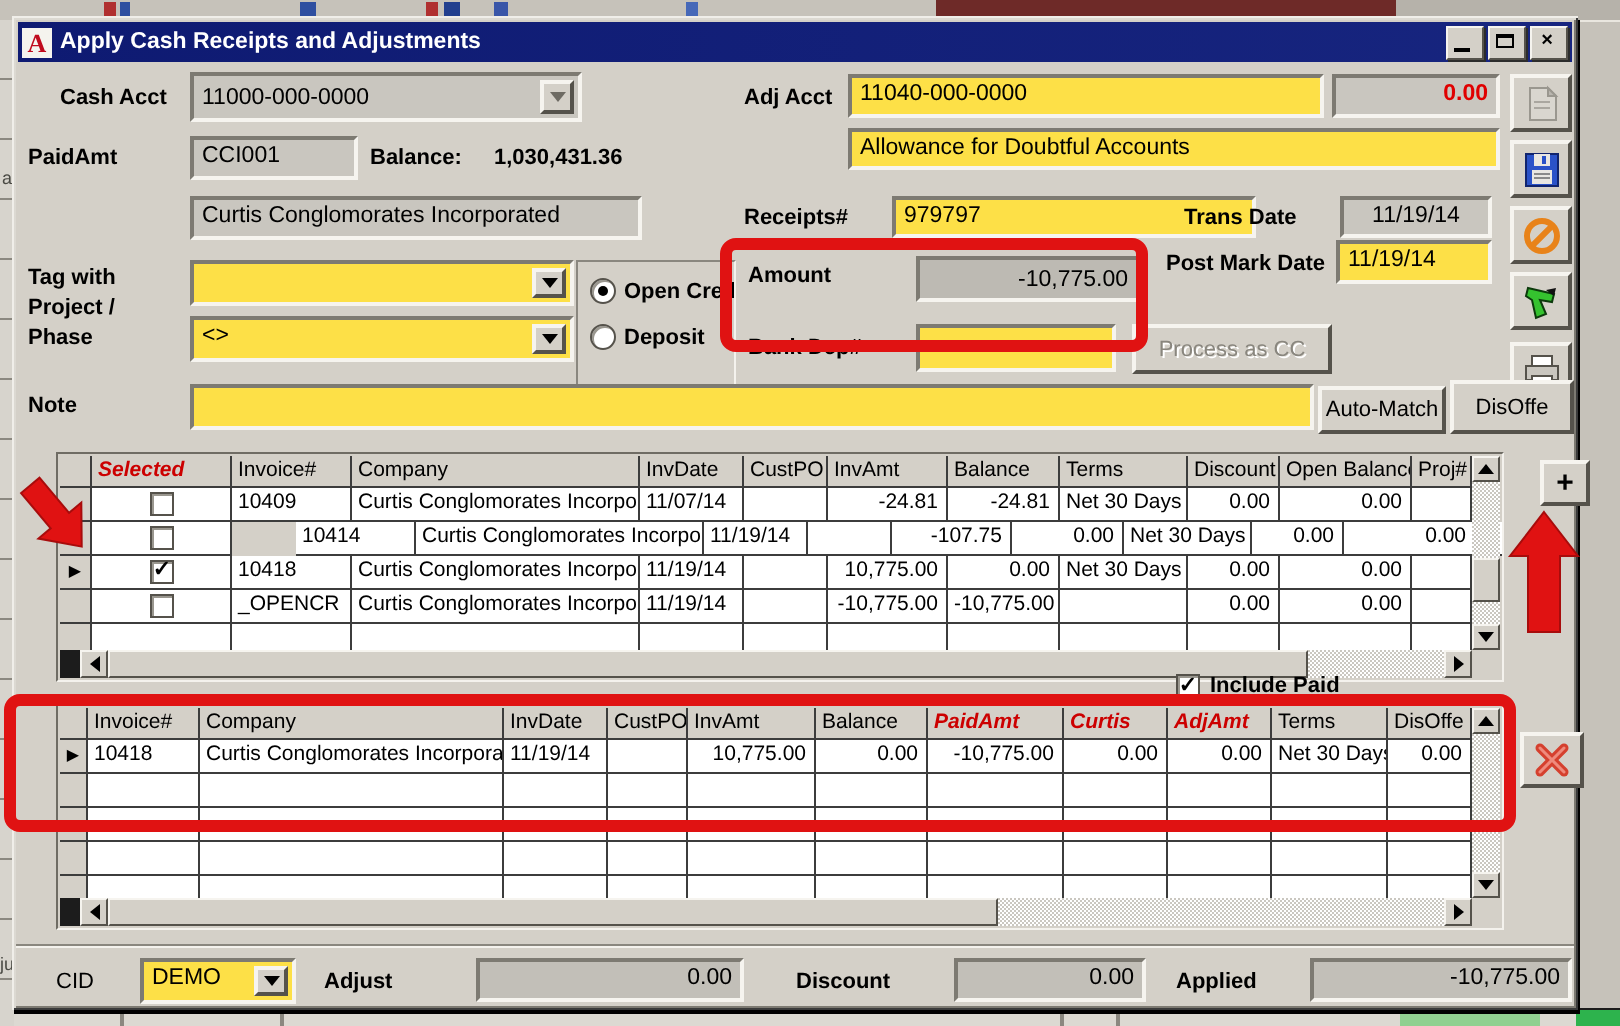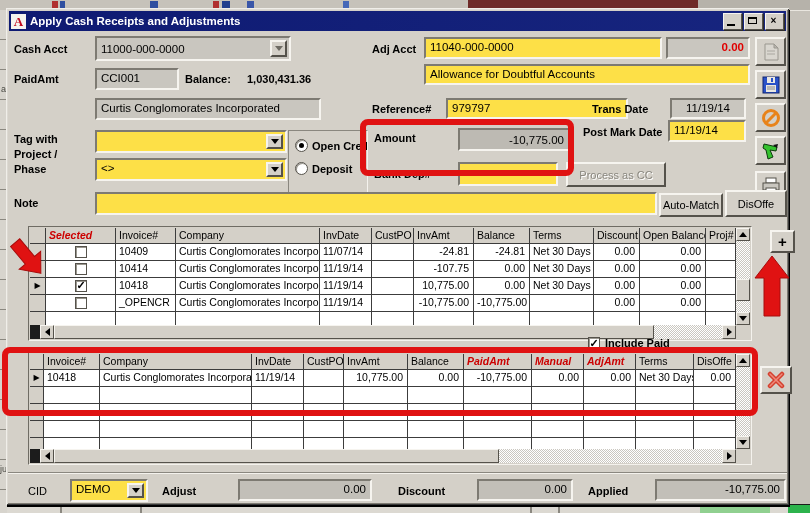--- a/index.html
+++ b/index.html
@@ -88,21 +88,21 @@
     <div class="abs bgmark" style="left:150px;width:8px;background:#2f4fa0;"></div>
     <div class="abs bgmark" style="left:213px;width:6px;background:#b03030;"></div>
     <div class="abs bgmark" style="left:222px;width:8px;background:#223f8e;"></div>
     <div class="abs bgmark" style="left:247px;width:7px;background:#3a56a8;"></div>
     <div class="abs bgmark" style="left:343px;width:6px;background:#4668b8;"></div>
   </div>
   <div class="abs bg-maroon"></div>
   <div class="abs bg-topright"></div>
   <div class="abs bg-left"></div>
   <div class="abs bgfrag" style="left:1px;top:84px;">a</div>
-  <div class="abs bgfrag" style="left:0;top:464px;">ju</div>
+  <div class="abs bgfrag" style="left:0;top:477px;">ju</div>
   <div class="abs bg-bottom"></div>
   <div class="abs bgtick" style="left:60px;"></div>
   <div class="abs bgtick" style="left:140px;"></div>
   <div class="abs bgtick" style="left:530px;"></div>
   <div class="abs bgtick" style="left:558px;"></div>
   <div class="abs bg-green1"></div>
   <div class="abs bg-green2"></div>
 
   <div class="abs dialog">
 
@@ -113,21 +113,21 @@
           <span class="wb-min"></span>
         </span>
       <span class="winbtn">
           <span class="wb-max"></span>
         </span>
       <span class="winbtn">
           <span class="wb-x">×</span>
         </span>
     </div>
 
-    <div class="abs lbl" style="left:8px;top:35px;text-align:right;">Cash Acct</div>
+    <div class="abs lbl" style="left:24px;top:35px;text-align:right;">Cash Acct</div>
     <div class="abs sunkg" style="left:89px;top:28px;width:196px;height:25px;padding-top:5px;">
       <span>11000-000-0000</span>
       <span class="btn ddbtn">
           <span class="tri-d" style="border-top-color:#6e6b63;"></span>
         </span>
     </div>
     <div class="abs lbl" style="left:366px;top:35px;">Adj Acct</div>
     <div class="abs sunkw" style="left:418px;top:29px;width:238px;height:22px;">
       <span>11040-000-0000</span>
     </div>
@@ -180,21 +180,21 @@
     </div>
     <div class="abs lbl" style="left:179px;top:65px;">Balance:</div>
     <div class="abs lbl" style="left:241px;top:65px;">1,030,431.36</div>
     <div class="abs sunkw" style="left:418px;top:56px;width:326px;height:21px;">
       <span>Allowance for Doubtful Accounts</span>
     </div>
 
     <div class="abs sunkg" style="left:89px;top:90px;width:226px;height:22px;">
       <span>Curtis Conglomorates Incorporated</span>
     </div>
-    <div class="abs lbl" style="left:366px;top:95px;">Reference#</div>
+    <div class="abs lbl" style="left:366px;top:95px;">Receipts#</div>
     <div class="abs sunkw" style="left:440px;top:90px;width:182px;height:21px;">
       <span>979797</span>
     </div>
     <div class="abs lbl" style="left:586px;top:95px;">Trans Date</div>
     <div class="abs sunkg" style="left:664px;top:90px;width:76px;height:21px;text-align:center;">
       <span>11/19/14</span>
     </div>
 
     <div class="abs lbl" style="left:368px;top:124px;">Amount</div>
     <div class="abs sunkg num-r" style="left:452px;top:120px;width:112px;height:23px;background:#bdbab3;padding-top:4px;">
@@ -279,21 +279,21 @@
             <div class="gcell" style="width: 64px;">Net 30 Days</div>
             <div class="gcell num" style="width: 46px;">0.00</div>
             <div class="gcell num" style="width: 66px;">0.00</div>
             <div class="gcell" style="width: 30px;"></div>
           </div>
           <div class="grow gdata">
             <div class="gcell mcell" style="width: 16px;"></div>
             <div class="gcell" style="width: 70px;">
               <span class="gcb"></span>
             </div>
-            <div class="gcell" style="width: 60px;">10414</div>
+            <div class="gcell" style="width: 60px; margin-left: 32px;">10414</div>
             <div class="gcell" style="width: 144px;">Curtis Conglomorates Incorporated</div>
             <div class="gcell" style="width: 52px;">11/19/14</div>
             <div class="gcell" style="width: 42px;"></div>
             <div class="gcell num" style="width: 60px;">-107.75</div>
             <div class="gcell num" style="width: 56px;">0.00</div>
             <div class="gcell" style="width: 64px;">Net 30 Days</div>
             <div class="gcell num" style="width: 46px;">0.00</div>
             <div class="gcell num" style="width: 66px;">0.00</div>
             <div class="gcell" style="width: 30px;"></div>
           </div>
@@ -380,21 +380,21 @@
       <div class="grows" id="grid2rows">
           <div class="grow ghead">
             <div class="gcell" style="width: 14px;"></div>
             <div class="gcell" style="width: 56px;">Invoice#</div>
             <div class="gcell" style="width: 152px;">Company</div>
             <div class="gcell" style="width: 52px;">InvDate</div>
             <div class="gcell" style="width: 40px;">CustPO</div>
             <div class="gcell" style="width: 64px;">InvAmt</div>
             <div class="gcell" style="width: 56px;">Balance</div>
             <div class="gcell redhead" style="width: 68px;">PaidAmt</div>
-            <div class="gcell redhead" style="width: 52px;">Manual</div>
+            <div class="gcell redhead" style="width: 52px;">Curtis</div>
             <div class="gcell redhead" style="width: 52px;">AdjAmt</div>
             <div class="gcell" style="width: 58px;">Terms</div>
             <div class="gcell" style="width: 42px;">DisOffe</div>
           </div>
           <div class="grow gdata">
             <div class="gcell mcell" style="width: 14px;"><span class="mark">▶</span></div>
             <div class="gcell" style="width: 56px;">10418</div>
             <div class="gcell" style="width: 152px;">Curtis Conglomorates Incorporated</div>
             <div class="gcell" style="width: 52px;">11/19/14</div>
             <div class="gcell" style="width: 40px;"></div>

